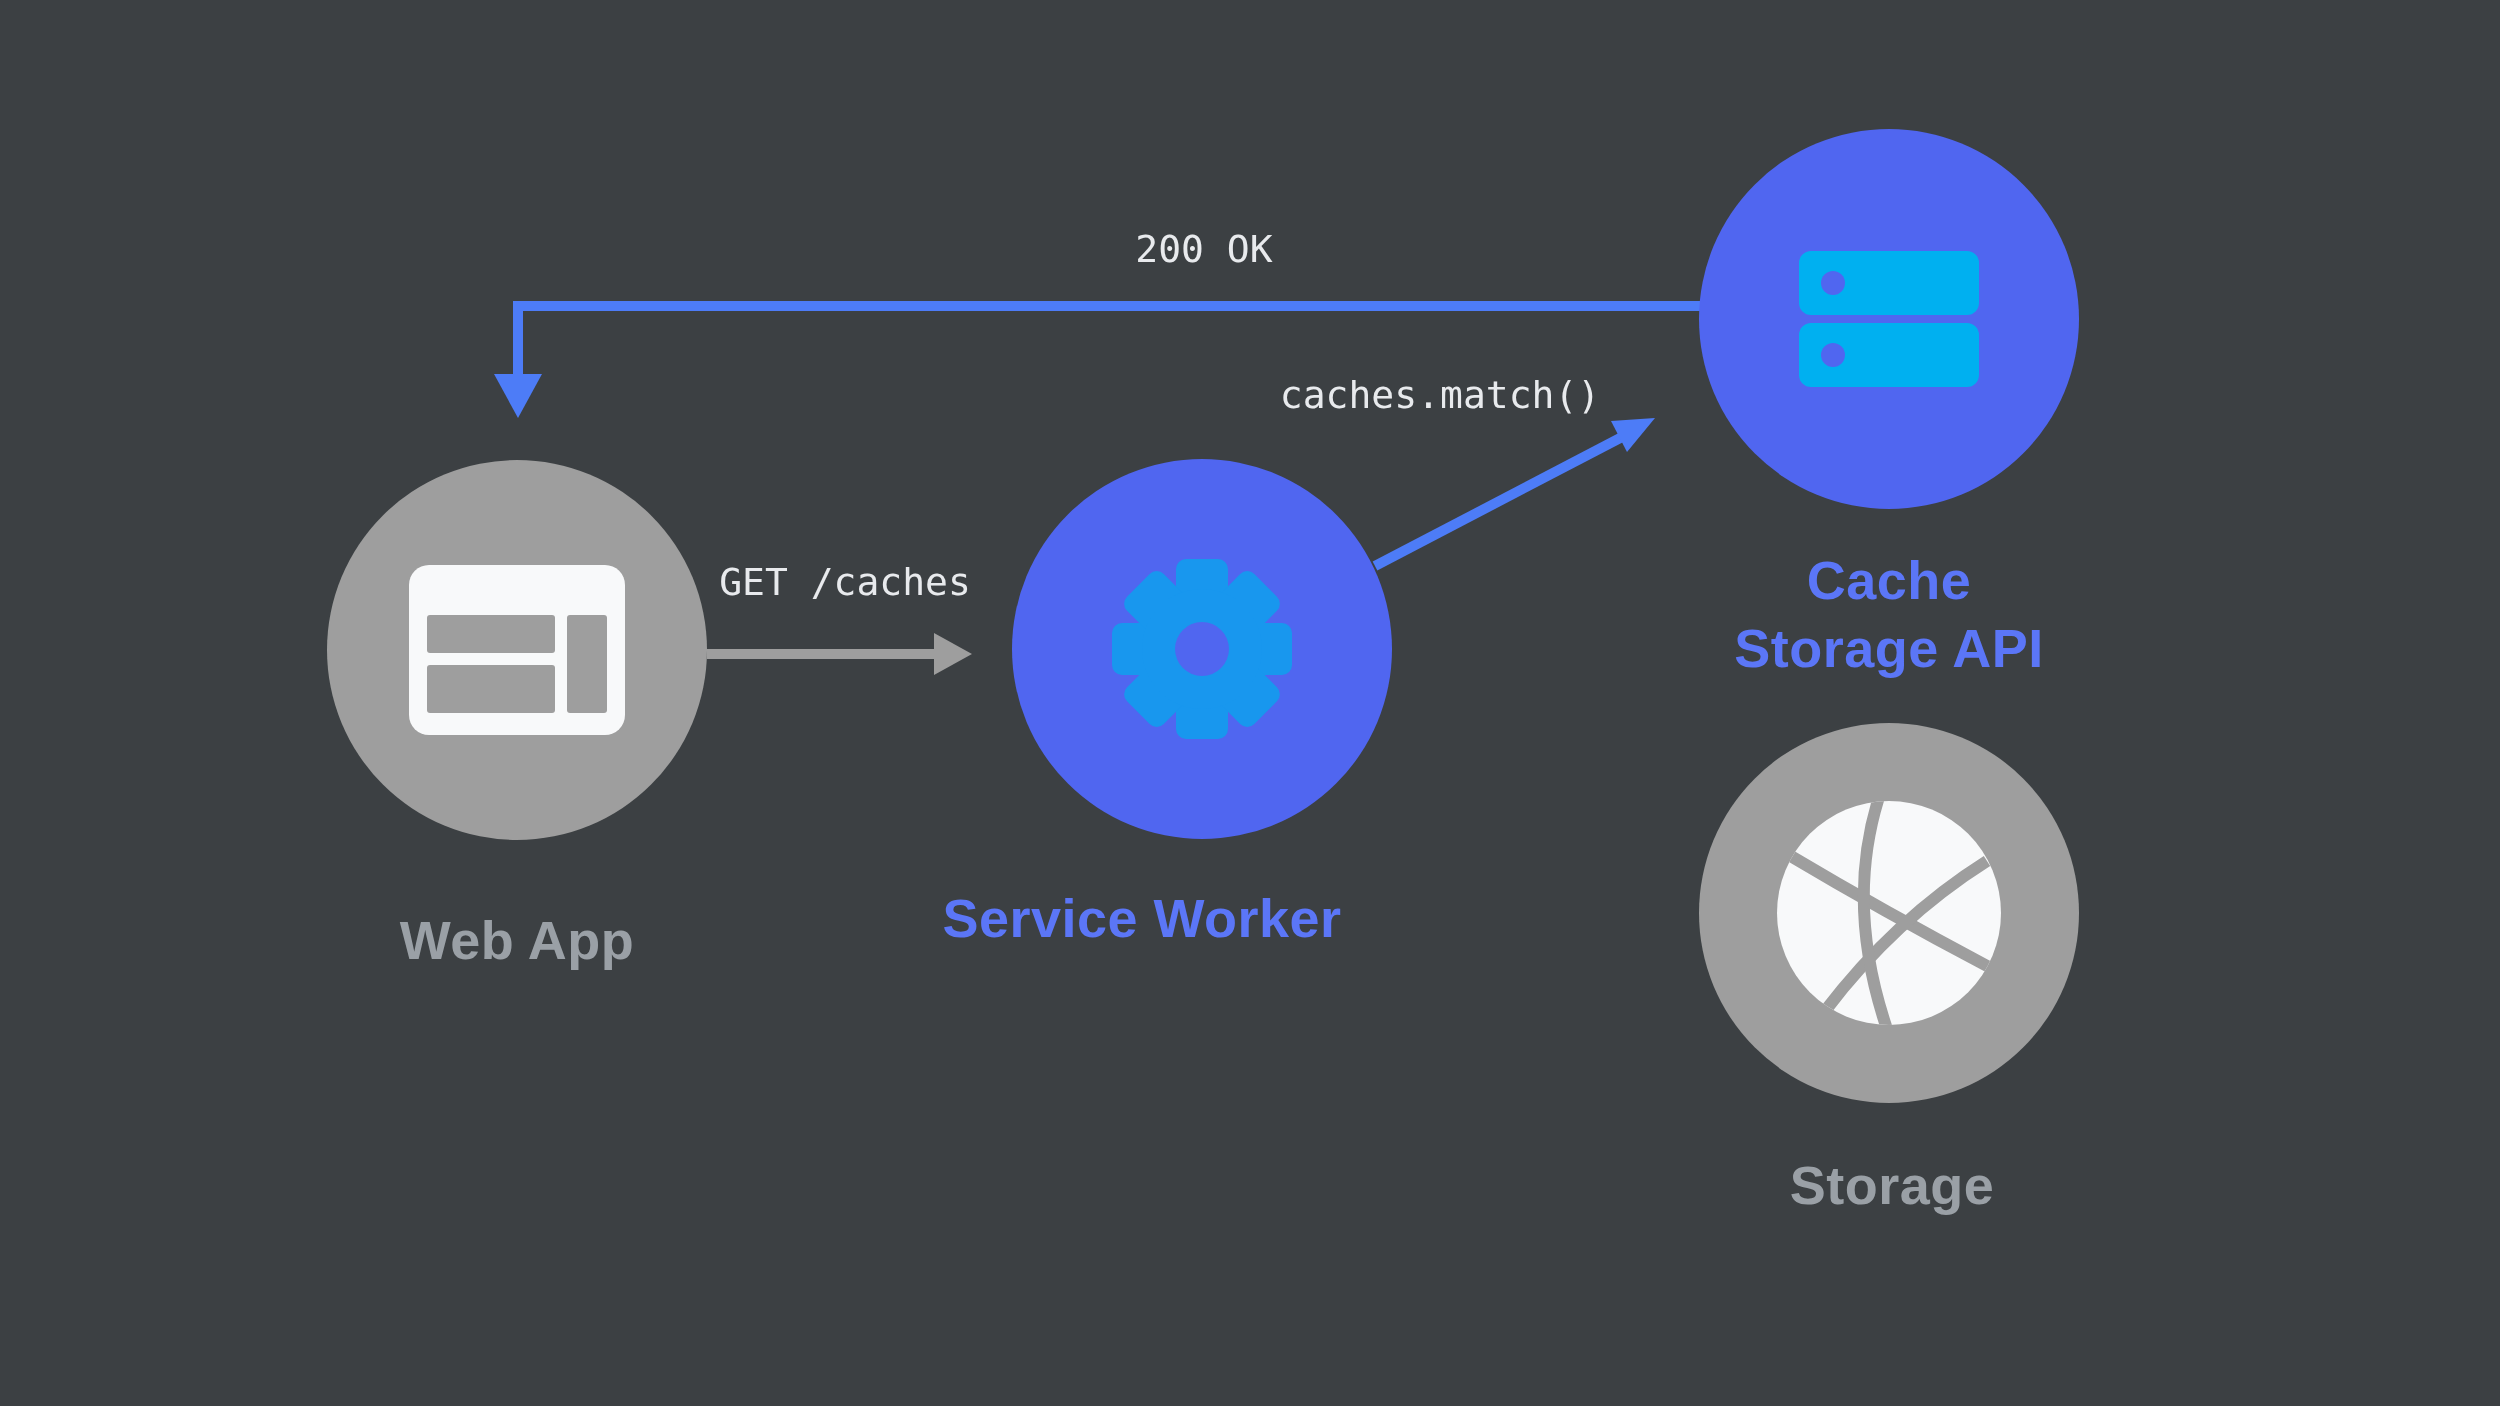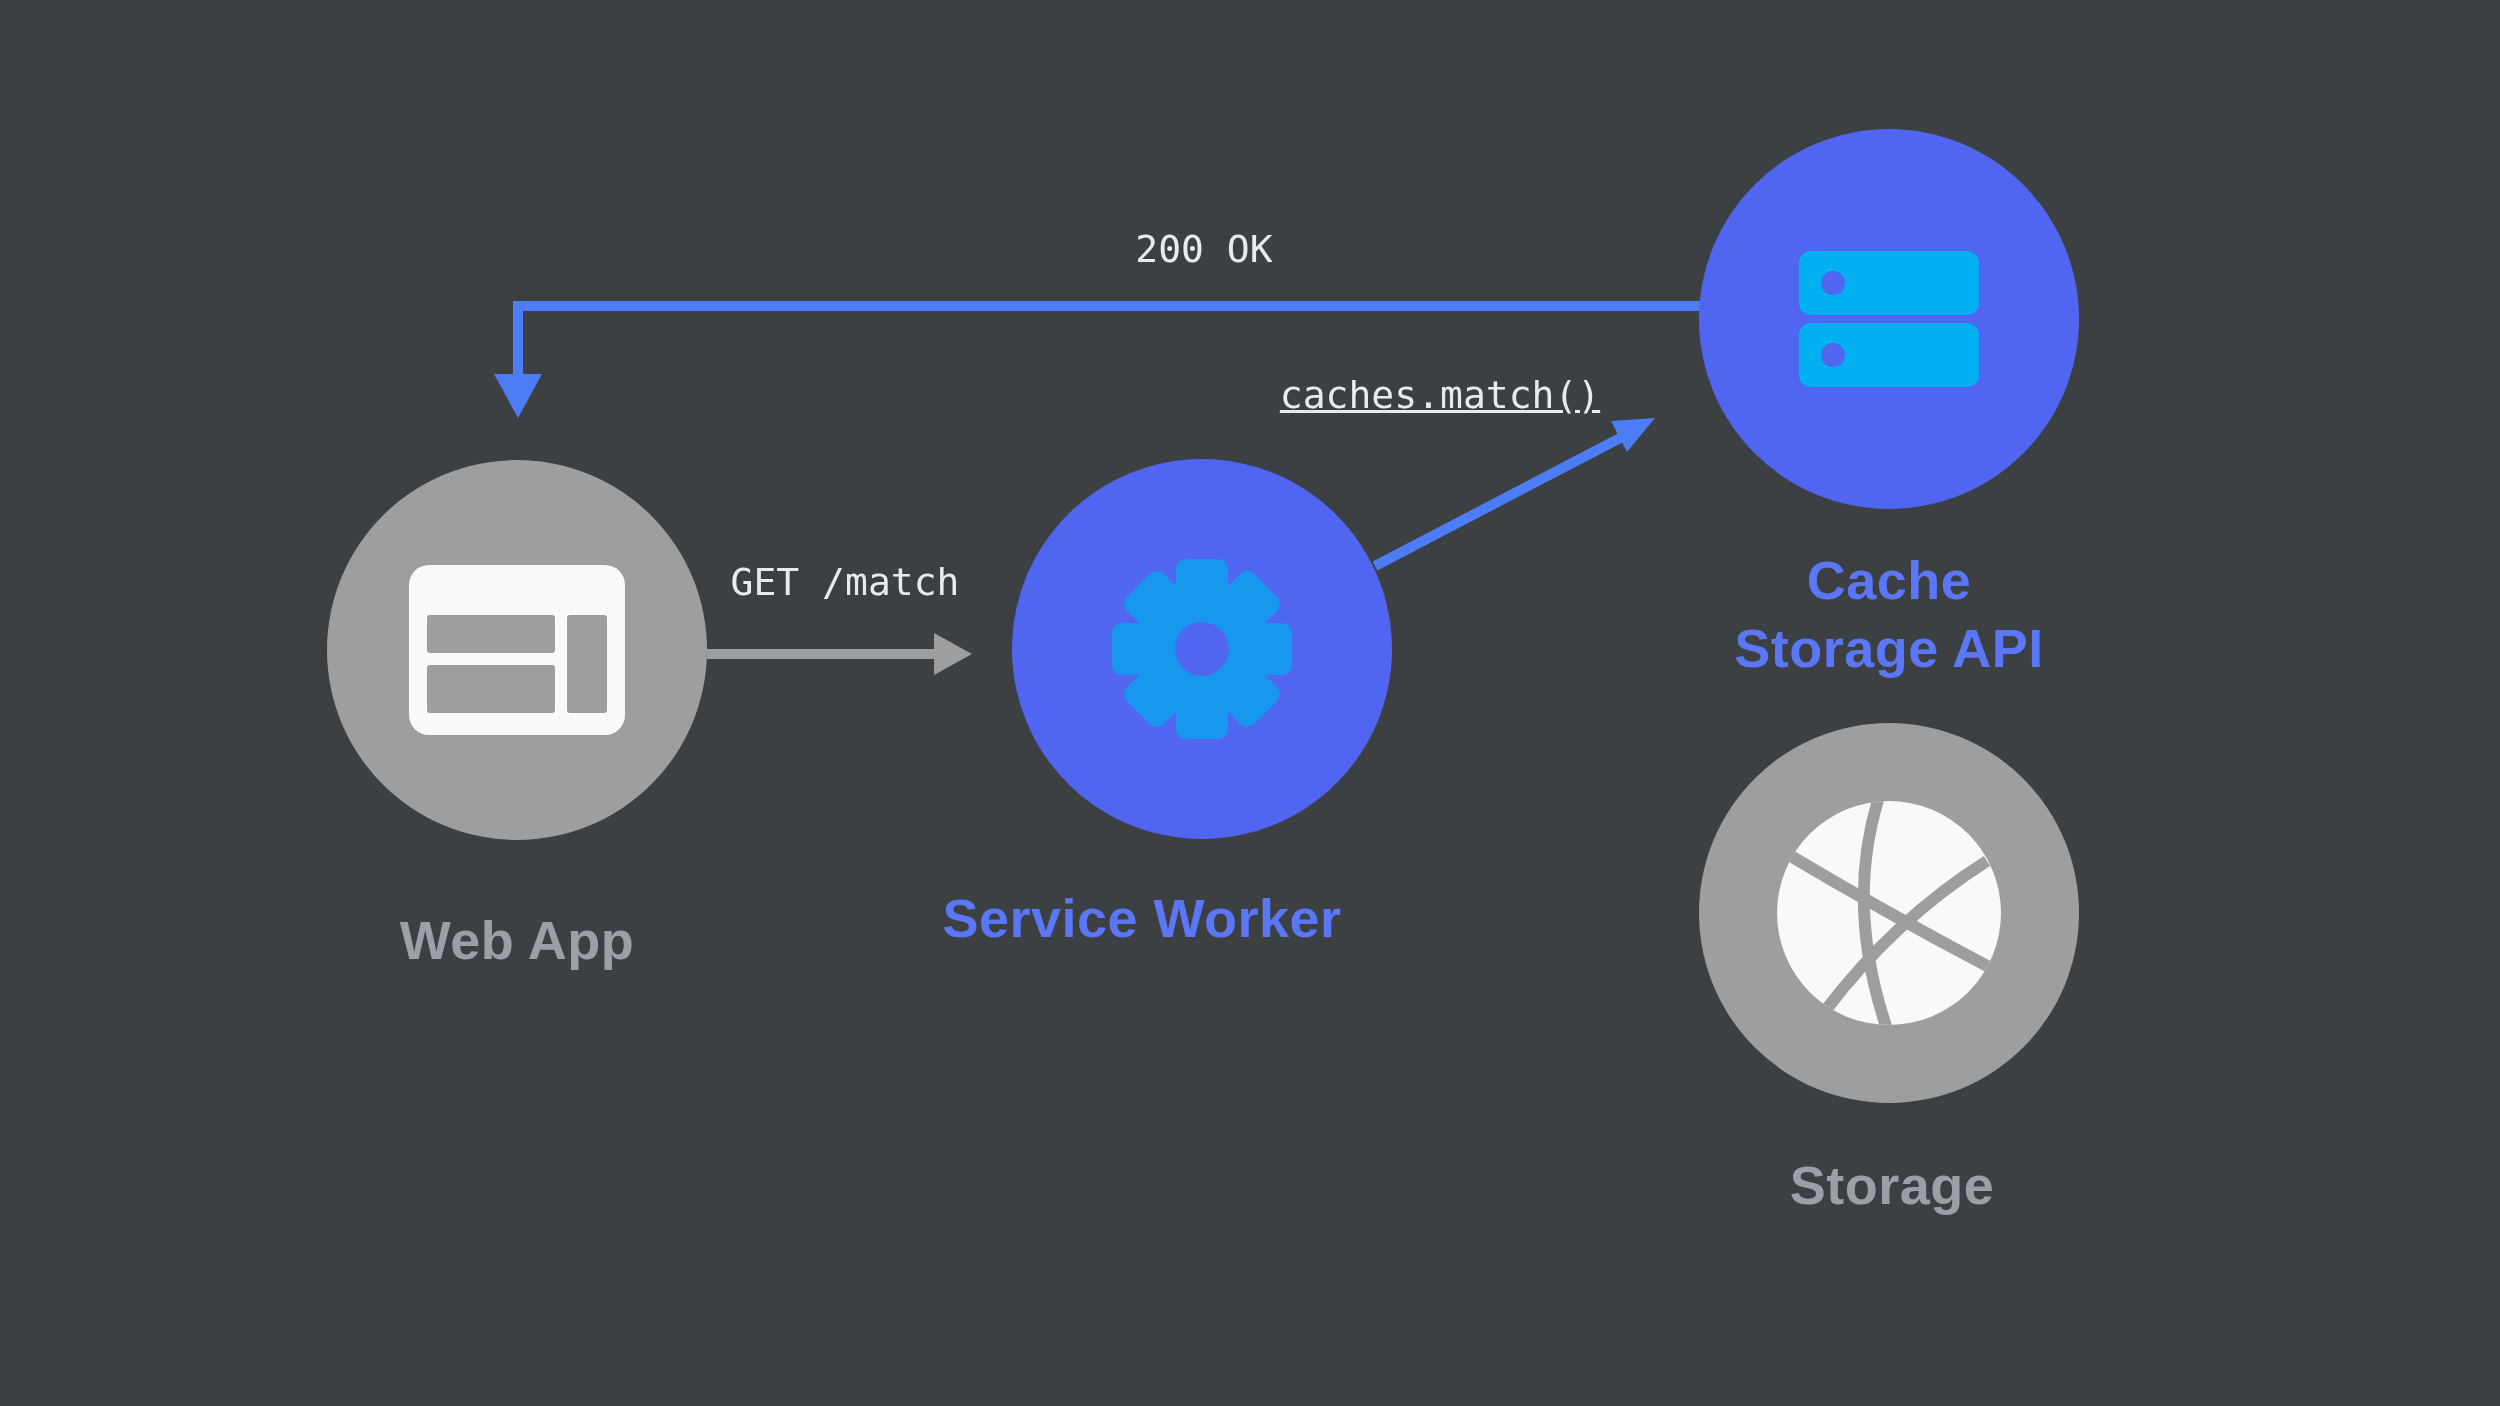--- a/index.html
+++ b/index.html
@@ -123,19 +123,19 @@
 
   <div class="node-label label-blue" style="left:1142px; top:884px;">Service Worker</div>
 
   <div class="node-label label-blue" style="left:1889px; top:546px;">
     <div>Cache</div>
     <div>Storage API</div>
   </div>
 
   <div class="node-label label-gray" style="left:1892px; top:1151px;">Storage</div>
 
-  <div class="code-label" style="left:845px; top:560px;">GET /match</div>
+  <div class="code-label" style="left:845px; top:560px;">GET /caches</div>
 
-  <div class="code-label" style="left:1440px; top:373px;text-decoration:underline;">caches.match()</div>
+  <div class="code-label" style="left:1440px; top:373px;">caches.match()</div>
 
   <div class="code-label" style="left:1204px; top:227px;text-align:center;">200 OK</div>
 
 </div>
 
 </body></html>

